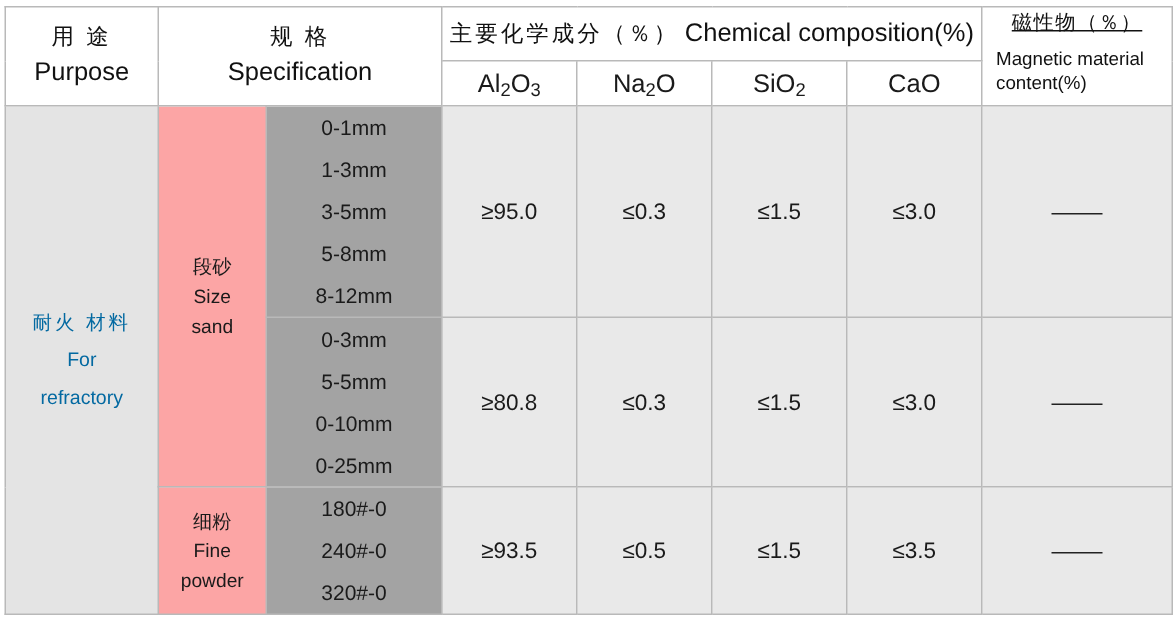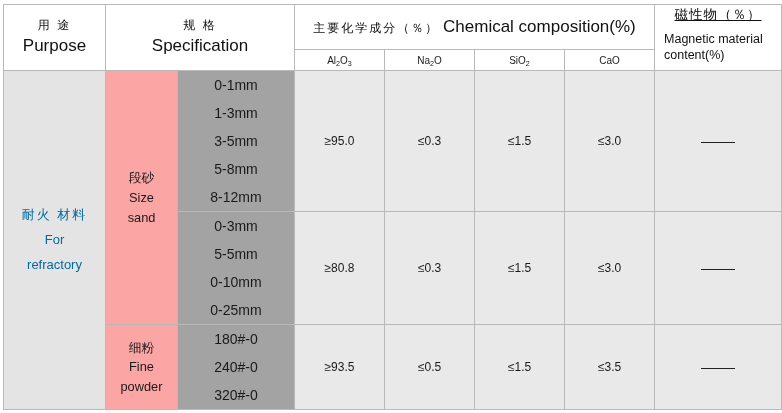--- a/index.html
+++ b/index.html
@@ -35,27 +35,27 @@
   
   .hdr {
     background: #ffffff;
     font-size: 13.5px;
     line-height: 1.45;
     color: #111;
     padding: 6px 4px;
   }
   .hdr .cn {
     letter-spacing: 2px;
-    font-size: 12px;
+    font-size: 15px;
   }
   .hdr .en {
     font-size: 17px;
   }
   .hdr-sub {
-    font-size: 10px;
+    font-size: 17px;
     padding: 7px 3px;
     background: #ffffff;
   }
   .hdr-left-block {
     text-align: left;
     padding: 6px 9px;
     font-size: 12.5px;
     line-height: 1.35;
   }
   .hdr-magnetic-title {
@@ -84,21 +84,21 @@
   }
   .size-cell {
     background: #a3a3a3;
     font-size: 14px;
     line-height: 2.0;
     padding: 10px 6px;
     vertical-align: middle;
   }
   .chem-cell {
     background: #e9e9e9;
-    font-size: 12px;
+    font-size: 15px;
     vertical-align: middle;
   }
   .dash-cell {
     background: #e9e9e9;
     font-size: 14px;
     vertical-align: middle;
   }
   .dash {
     display: inline-block;
     width: 34px;

